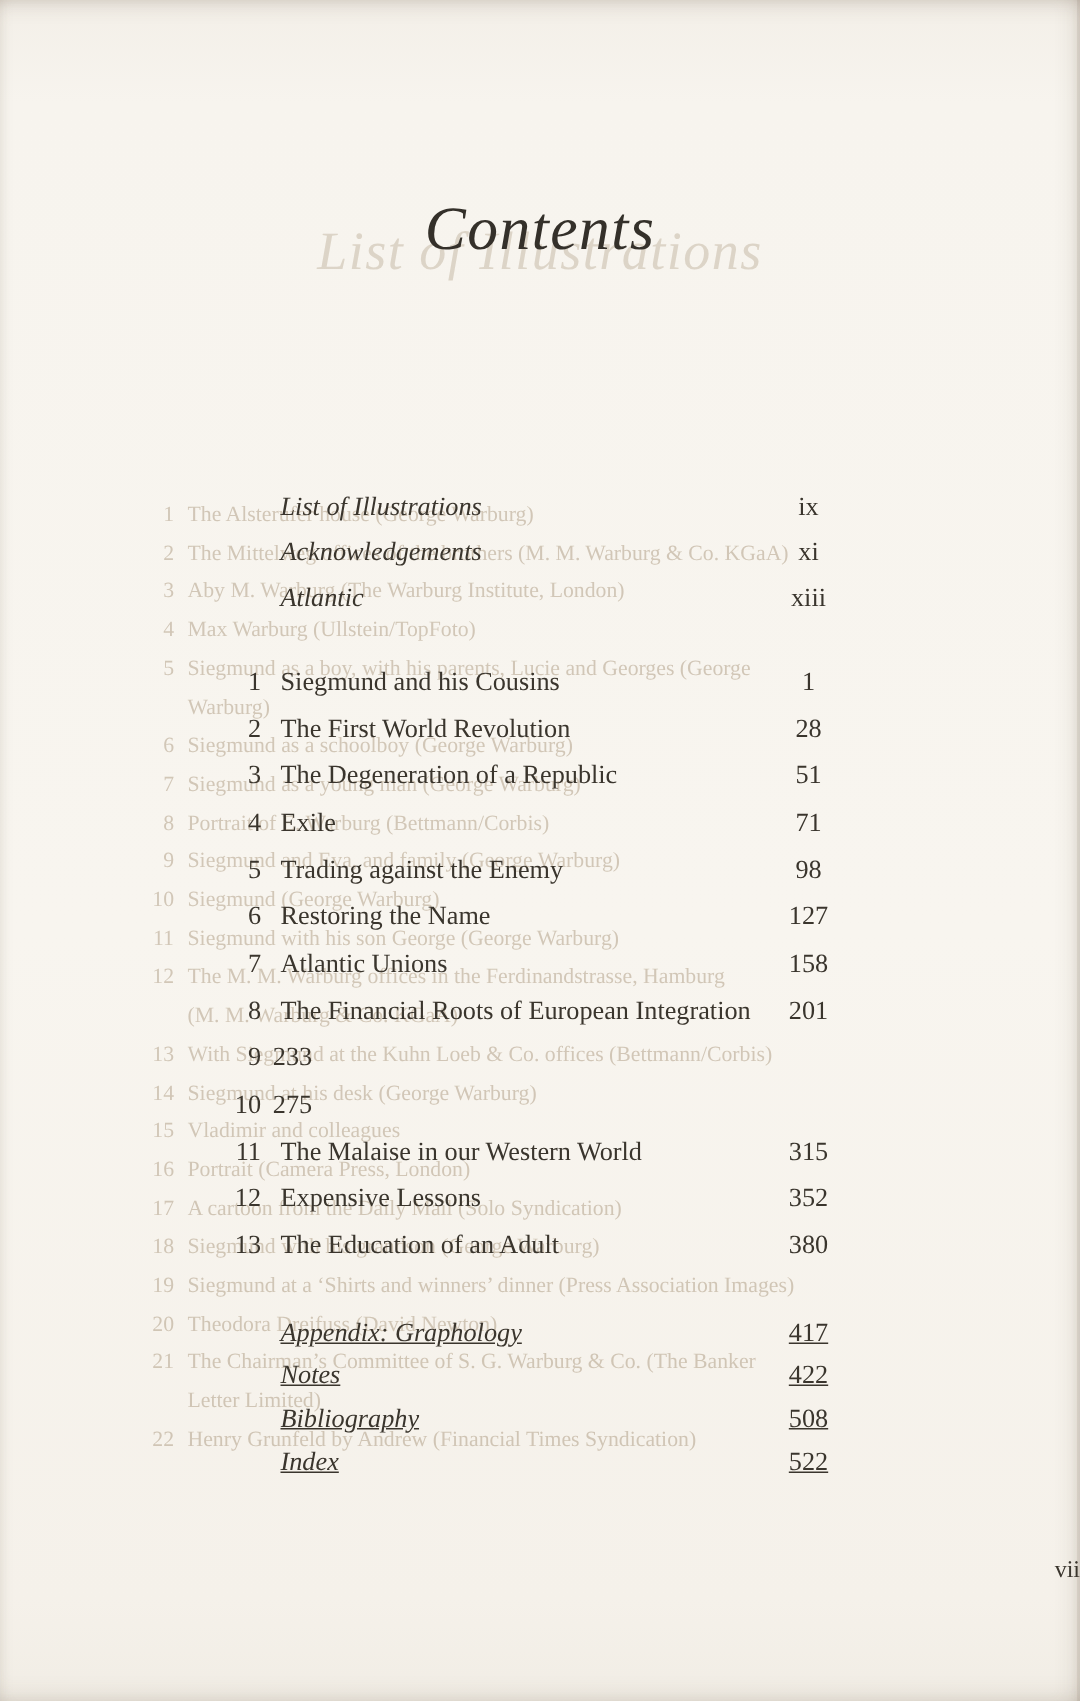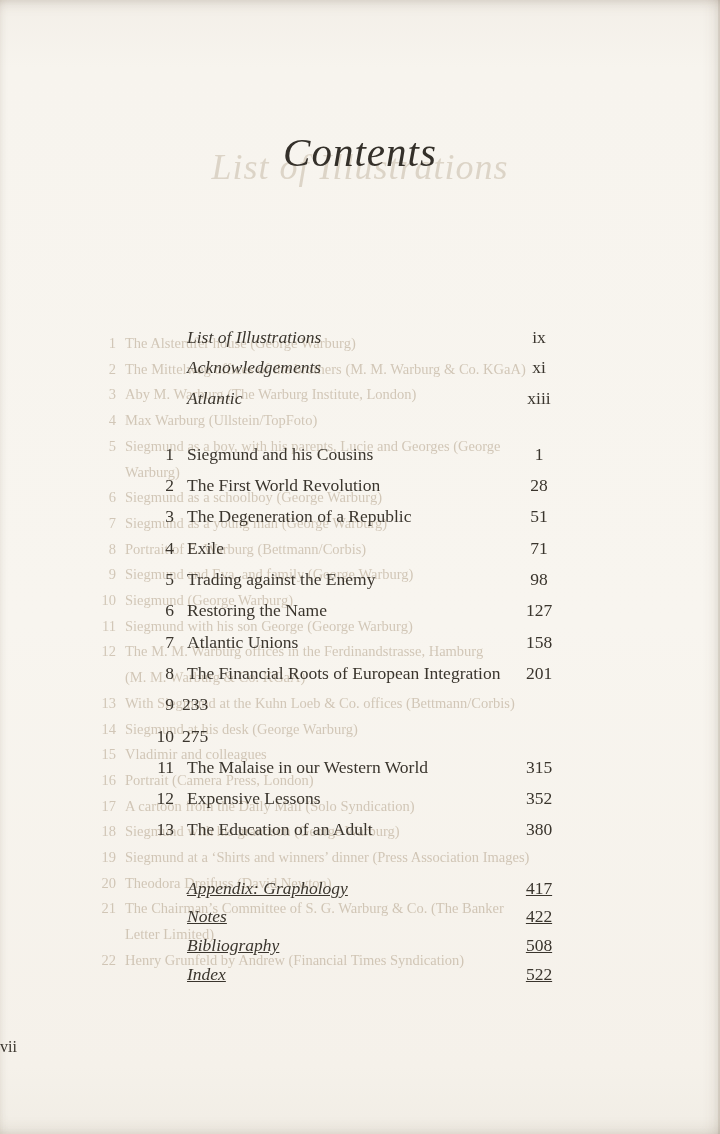--- a/index.html
+++ b/index.html
@@ -61,21 +61,21 @@
   .t { flex: 1; margin-left: 13px; }
   .p { flex: none; text-align: center; min-width: 42px; }
   .sec.front .row { line-height: 30.3px; }
   .sec.chapters { margin-top: 26px; }
   .sec.chapters .row { line-height: 31.3px; }
   .sec.back { margin-top: 28px; }
   .sec.back .row { line-height: 28.6px; text-decoration: underline; }
   .sec.italic .t { font-style: italic; }
   .folio {
     position: absolute; top: 1038px; left: 0; right: 0;
-    text-align: left;
+    text-align: right;
     font-size: 16px;
     color: #3a352d;
   }
 </style>
 </head>
 <body>
 
 <div class="page">
 
   <div class="ghost" aria-hidden="true">

